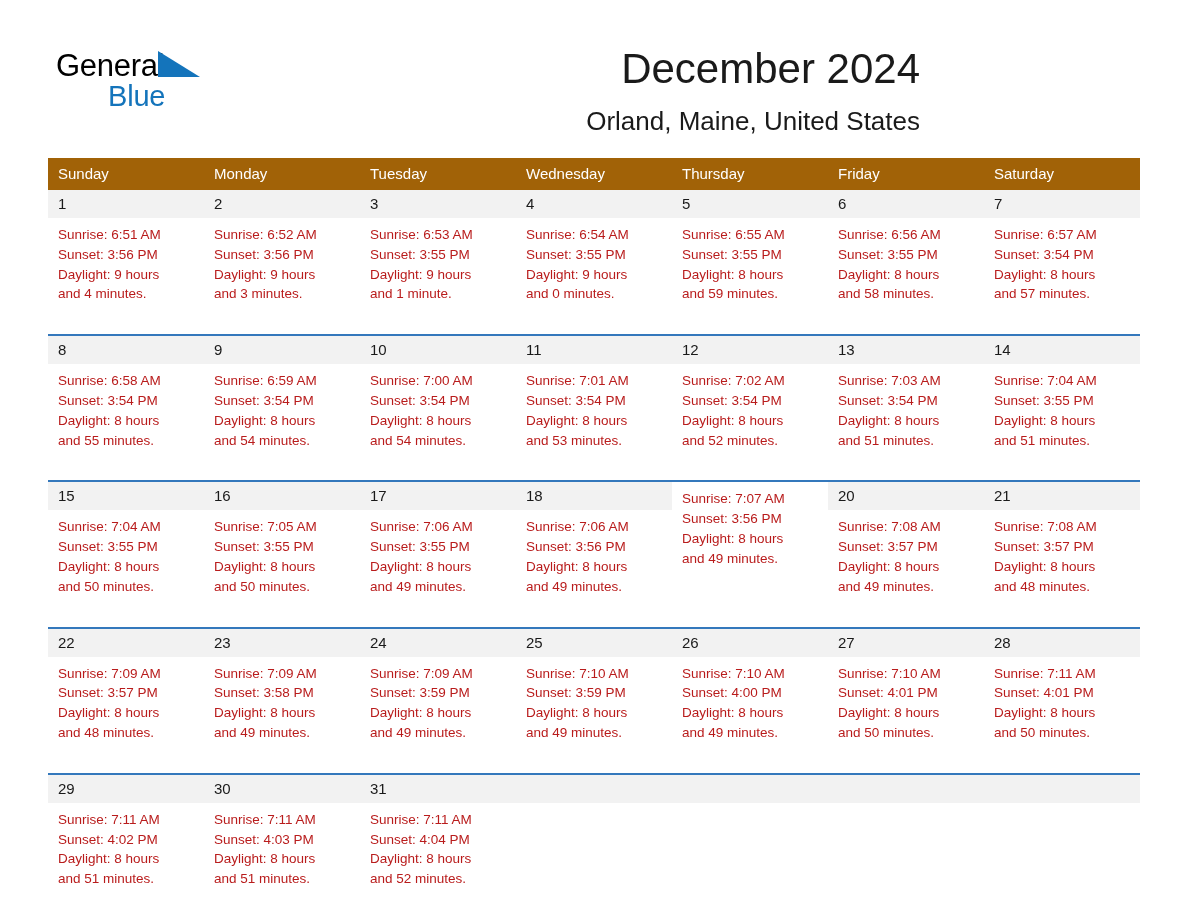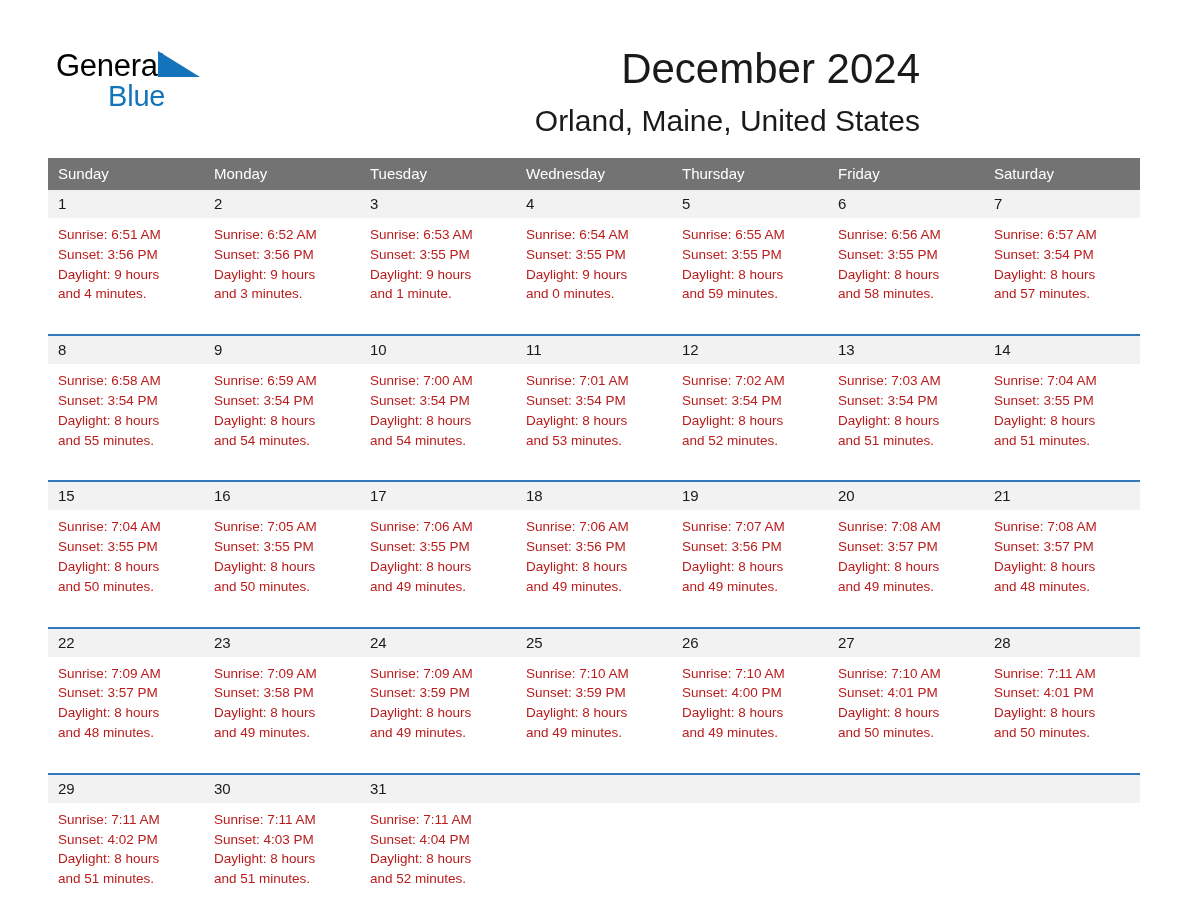--- a/index.html
+++ b/index.html
@@ -75,38 +75,38 @@
   }
   .month-title {
     font-size: 42px;
     font-weight: 400;
     color: #1a1a1a;
     line-height: 50px;
     white-space: nowrap;
     margin-left: 8px;
   }
   .location {
-    font-size: 30px;
+    font-size: 26px;
     font-weight: 400;
     color: #1a1a1a;
     line-height: 30px;
     margin-top: 12px;
     white-space: nowrap;
   }
 
   
   .calendar {
     position: absolute;
     left: 48px;
     top: 158px;
     width: 1092px;
   }
   .cal-head {
     display: flex;
-    background: #737373;
+    background: #a16207;
     align-items: flex-end;
   }
   .cal-head .hcell {
     flex: 1 1 0;
     min-width: 0;
     box-sizing: border-box;
     padding: 6px 0 7px 10px;
     color: #ffffff;
     font-size: 15px;
     line-height: 19px;
@@ -349,21 +349,20 @@
           <div class="daycell">
             <div class="daynum">18</div>
             <div class="dayinfo">
               <div>Sunrise: 7:06 AM</div>
               <div>Sunset: 3:56 PM</div>
               <div>Daylight: 8 hours</div>
               <div>and 49 minutes.</div>
             </div>
           </div>
           <div class="daycell">
-            <div class="daynum">19</div>
             <div class="dayinfo">
               <div>Sunrise: 7:07 AM</div>
               <div>Sunset: 3:56 PM</div>
               <div>Daylight: 8 hours</div>
               <div>and 49 minutes.</div>
             </div>
           </div>
           <div class="daycell">
             <div class="daynum">20</div>
             <div class="dayinfo">

